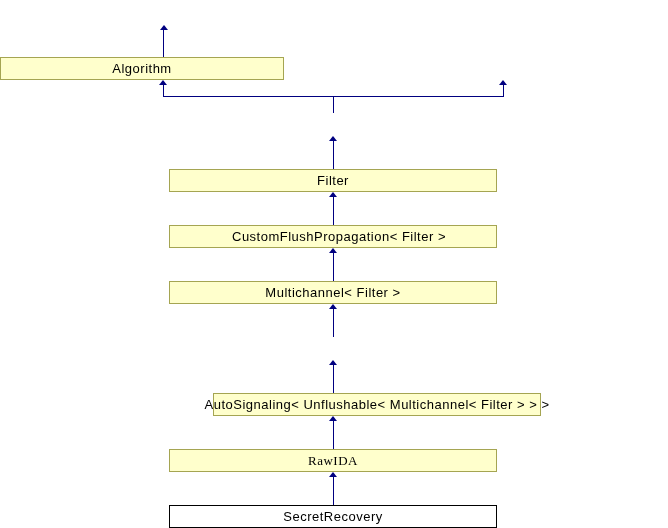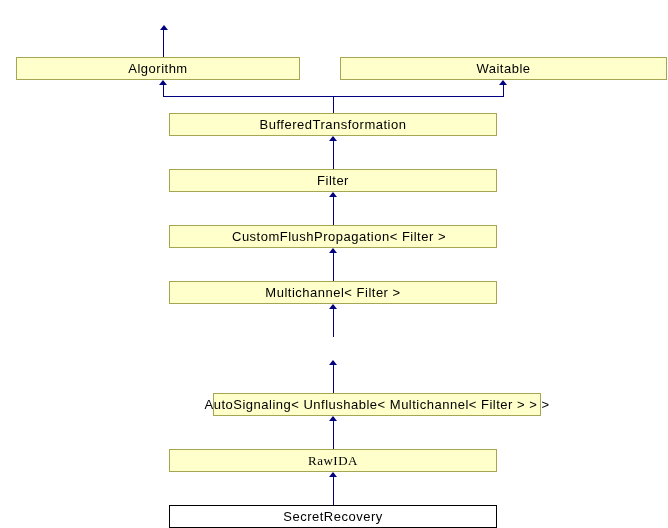--- a/index.html
+++ b/index.html
@@ -43,21 +43,21 @@
   .hline { position: absolute; height: 1px; background: var(--edge-color, #000080); }
   .arrow {
     position: absolute; width: 0; height: 0;
     border-left: 4px solid transparent;
     border-right: 4px solid transparent;
     border-bottom: 5px solid var(--edge-color, #000080);
   }
 
   
   #n0  { left: 0px;   top: 2px;   width: 329px; }
-  #n1  { left: 16px;   top: 57px;  width: 284px; }
+  #n1  { left: 0px;   top: 57px;  width: 284px; }
   #n2  { left: 340px; top: 57px;  width: 327px; }
   #n3  { left: 169px; top: 113px; width: 328px; }
   #n4  { left: 169px; top: 169px; width: 328px; }
   #n5  { left: 169px; top: 225px; width: 328px; padding-left: 12px; }
   #n6  { left: 169px; top: 281px; width: 328px; }
   #n7  { left: 169px; top: 337px; width: 328px; }
   #n8  { left: 169px; top: 393px; width: 328px; margin-left: 44px; }
   #n9  { left: 169px; top: 449px; width: 328px; font-family: Liberation Serif, serif; }
   #n10 { left: 169px; top: 505px; width: 328px; }
 
@@ -80,26 +80,20 @@
   #e7a  { left: 329px; top: 416px; }  #e7l { left: 333px; top: 420px; height: 29px; }
   #e8a  { left: 329px; top: 472px; }  #e8l { left: 333px; top: 476px; height: 29px; }
 </style>
 </head>
 <body>
 
 <div class="diagram" style="--background: #ffffff; --node-fill: #ffffcc; --node-border: #a5a552; --current-node-fill: #ffffff; --current-node-border: #000000; --edge-color: #000080; --text-color: #000000;">
 
   <div class="node" id="n1">
     <span class="lbl">Algorithm</span>
-  </div>
-  <div class="node" id="n2">
-    <span class="lbl">Waitable</span>
-  </div>
-  <div class="node" id="n3">
-    <span class="lbl">BufferedTransformation</span>
   </div>
   <div class="node" id="n4">
     <span class="lbl">Filter</span>
   </div>
   <div class="node" id="n5">
     <span class="lbl">CustomFlushPropagation&lt; Filter &gt;</span>
   </div>
   <div class="node" id="n6">
     <span class="lbl">Multichannel&lt; Filter &gt;</span>
   </div>

